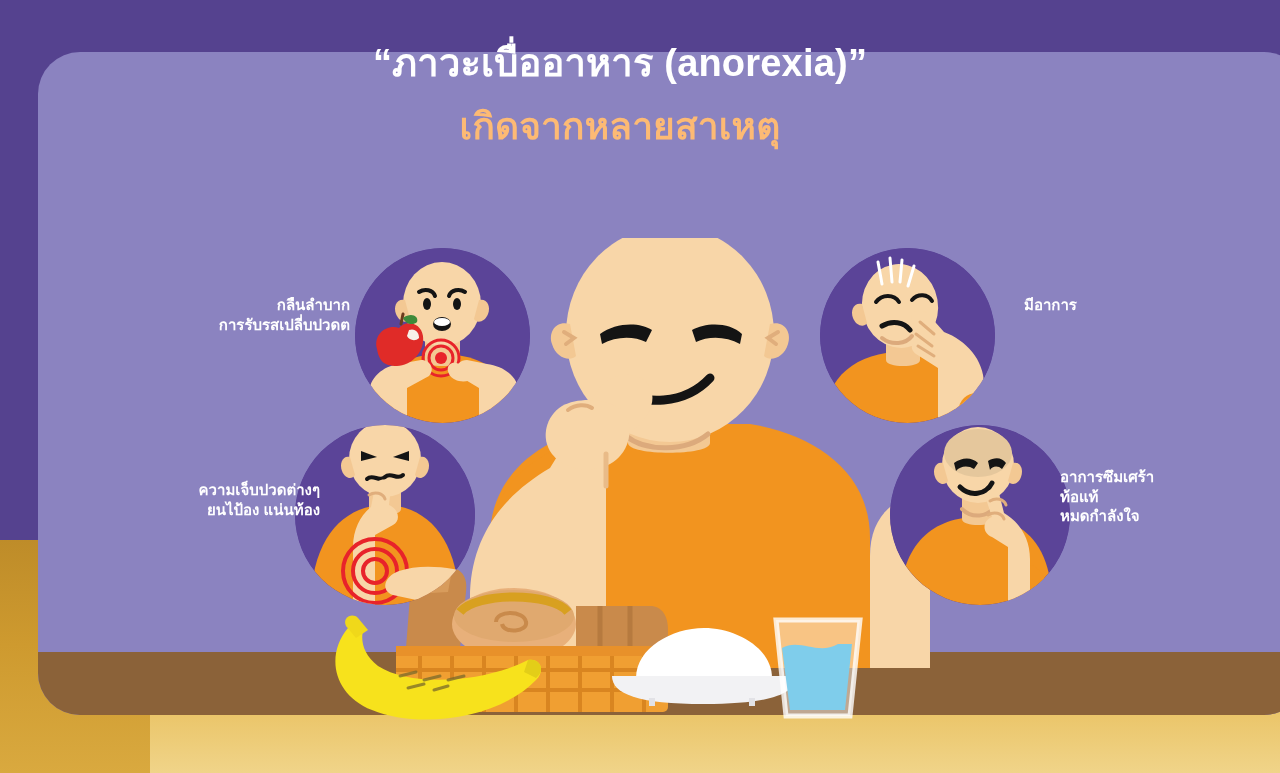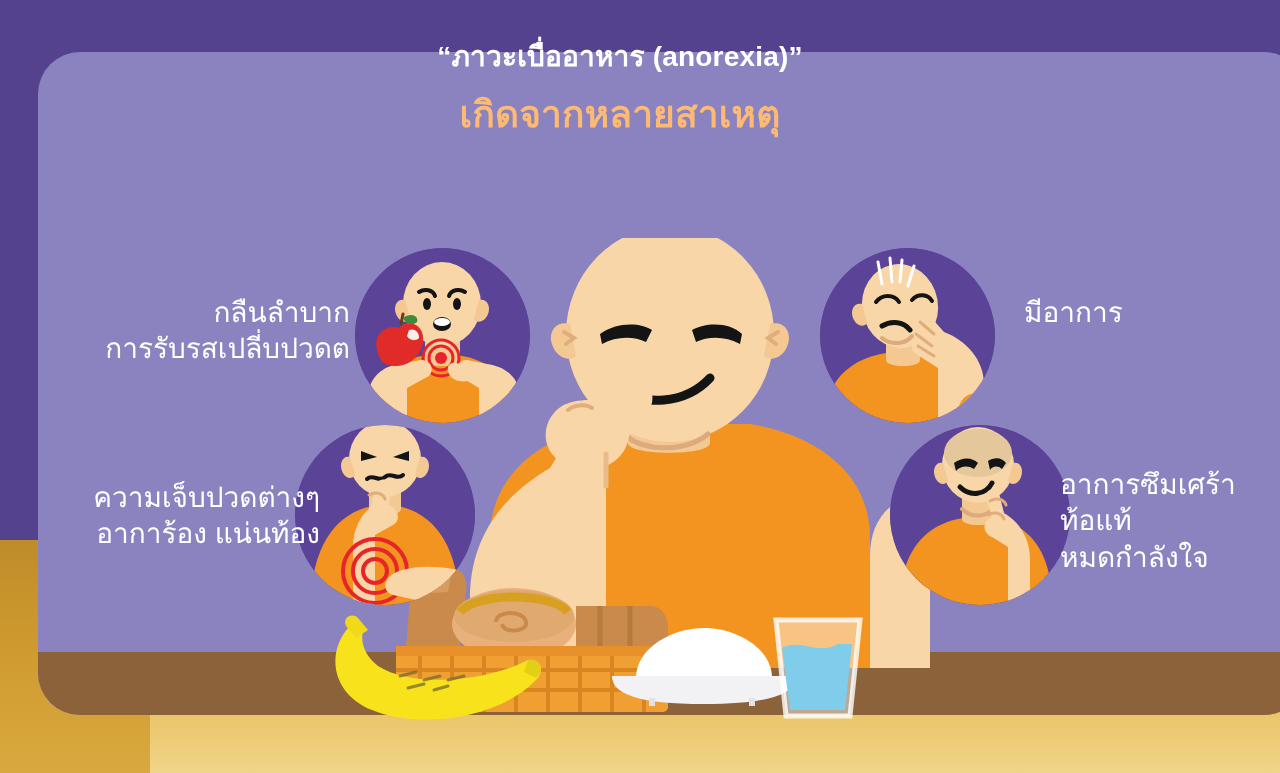--- a/index.html
+++ b/index.html
@@ -27,30 +27,30 @@
     background:#8B83C0;border-radius:42px;overflow:hidden;
   }
   .card-table{
     position:absolute;left:0;bottom:0;width:100%;height:63px;
     background:#8B6239;
   }
 
   
   .title-wrap{position:absolute;left:0;top:40px;width:1240px;text-align:center;z-index:40;}
   .title-1{
-    color:#FFFFFF;font-size:28px;font-weight:bold;line-height:1.22;
+    color:#FFFFFF;font-size:38px;font-weight:bold;line-height:1.22;
     letter-spacing:.2px;white-space:nowrap;
   }
   .title-2{
     color:#fdba74;font-size:37px;font-weight:bold;line-height:1.25;
     letter-spacing:.2px;white-space:nowrap;margin-top:18px;
   }
 
   
-  .label{position:absolute;color:#FFFFFF;font-weight:normal;font-size:28px;line-height:1.30;z-index:42;}
+  .label{position:absolute;color:#FFFFFF;font-weight:bold;font-size:15px;line-height:1.30;z-index:42;}
   .label.r{text-align:right;}
   .label.l{text-align:left;}
   .lbl-tl{left:80px;top:295px;width:270px;}
   .lbl-tr{left:1024px;top:295px;width:260px;}
   .lbl-bl{left:30px;top:480px;width:290px;}
   .lbl-br{left:1060px;top:467px;width:230px;}
 
   
   .badge{position:absolute;border-radius:50%;background:#5B4498;overflow:hidden;z-index:30;}
   .badge-tl{left:355px;top:248px;width:175px;height:175px;}
@@ -299,21 +299,21 @@
     <div>กลืนลำบาก</div>
     <div>การรับรสเปลี่บปวดต</div>
   </div>
 
   <div class="label l lbl-tr">
     <div>มีอาการ</div>
   </div>
 
   <div class="label r lbl-bl">
     <div>ความเจ็บปวดต่างๆ</div>
-    <div>อาการ้อง แน่นท้อง</div>
+    <div>ยนไป้อง แน่นท้อง</div>
   </div>
 
   <div class="label l lbl-br">
     <div>อาการซึมเศร้า</div>
     <div>ท้อแท้</div>
     <div>หมดกำลังใจ</div>
   </div>
 
 </div>
 

